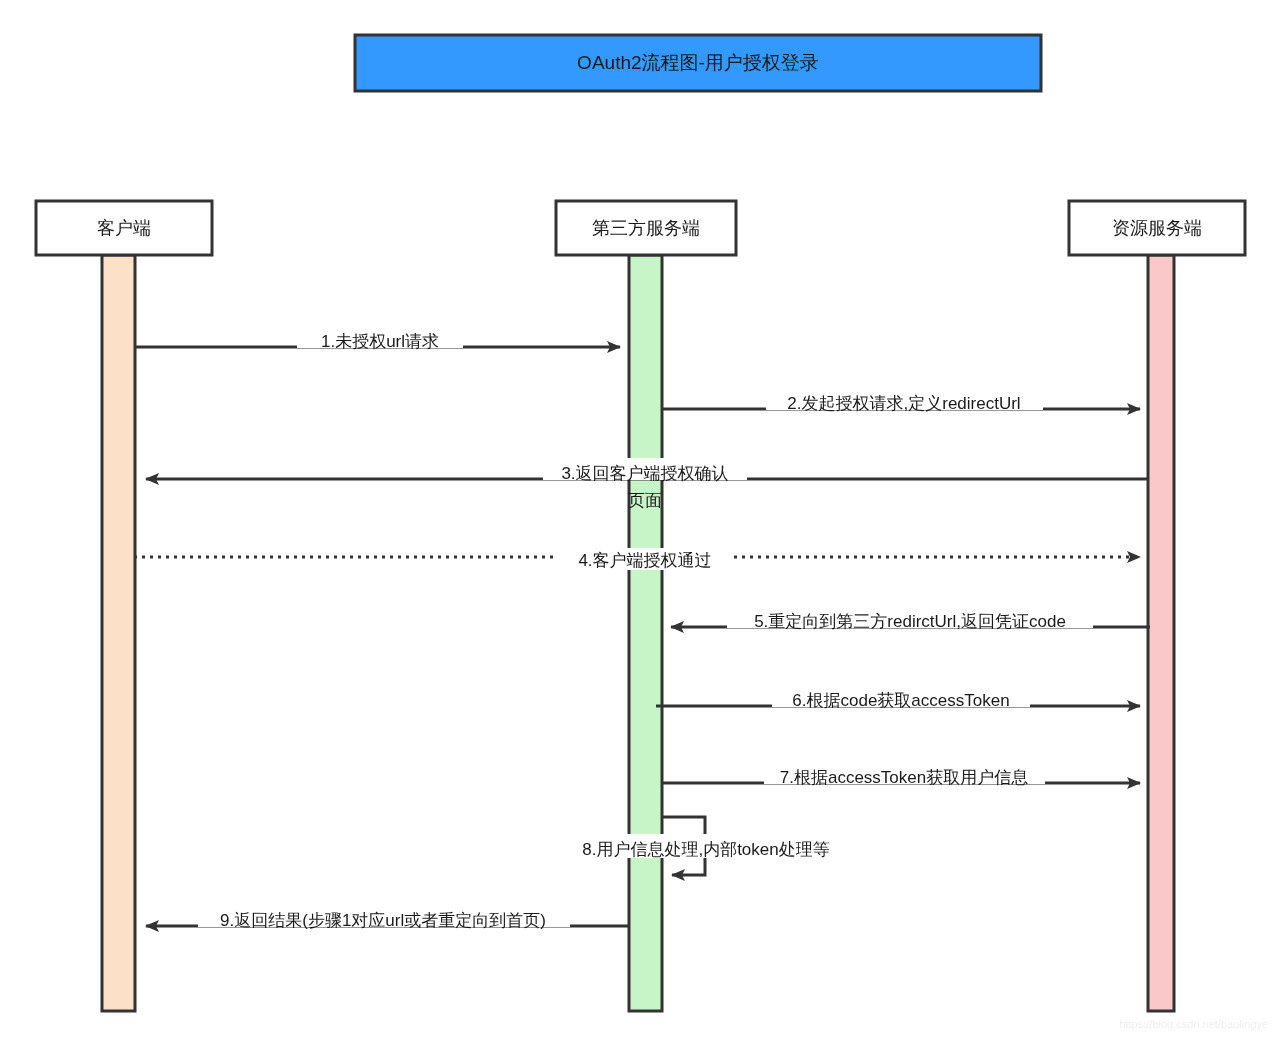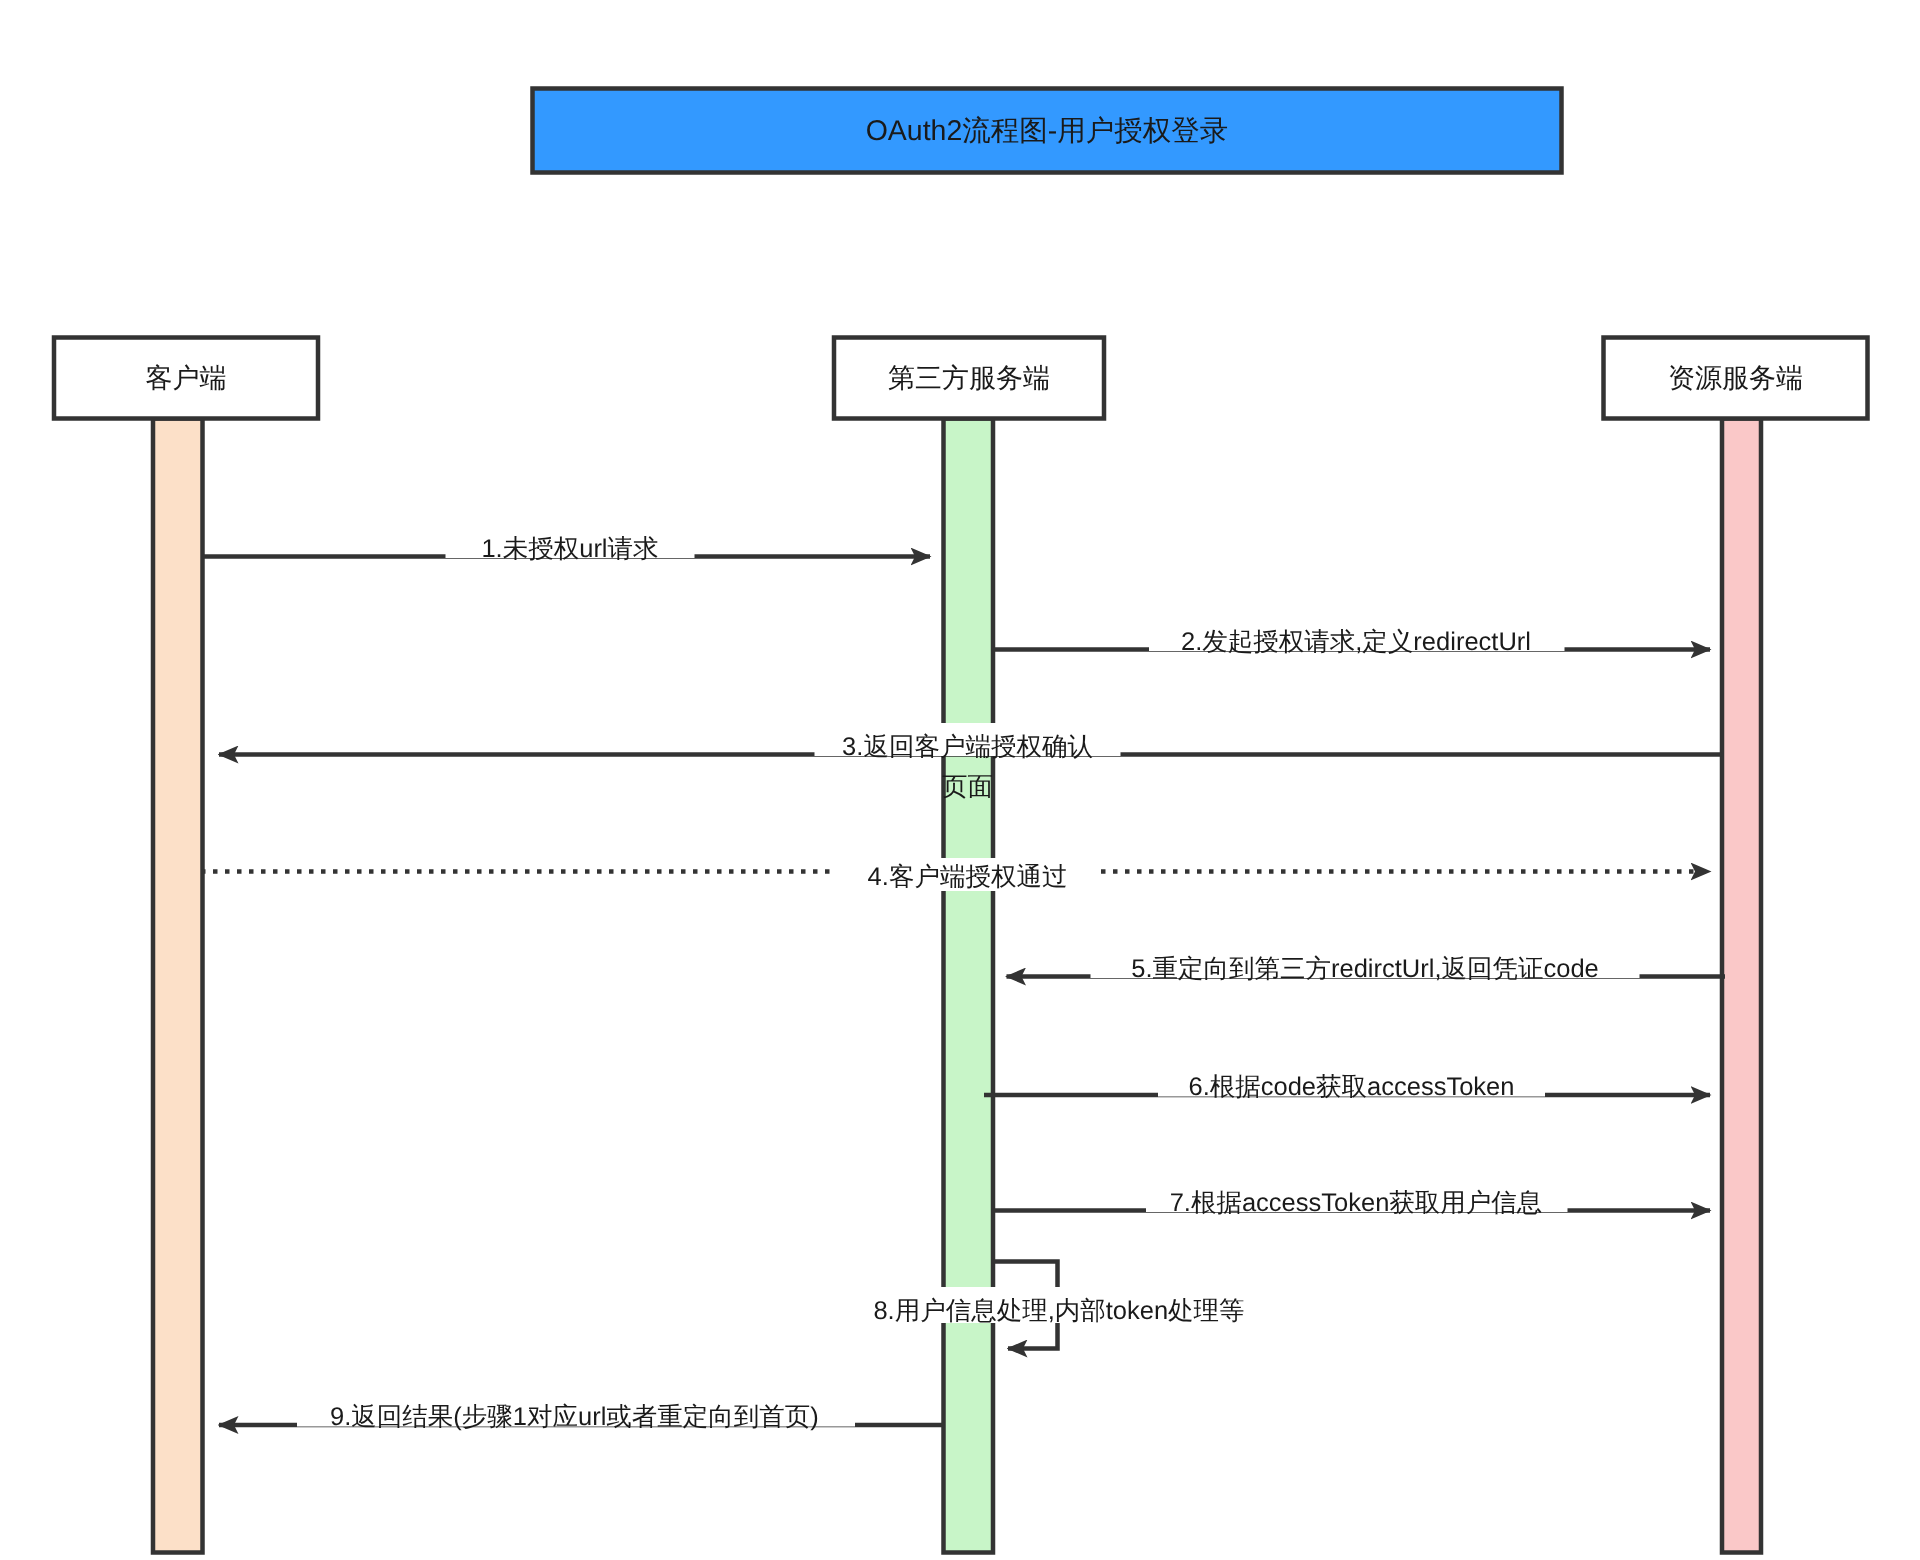--- a/index.html
+++ b/index.html
@@ -13,21 +13,20 @@
     position: relative;
     overflow: hidden;
     font-family: "Liberation Sans", "DejaVu Sans", sans-serif;
     color: #1a1a1a;
   }
   #diagram-root {
     position: absolute;
     left: 0; top: 0;
     width: 1280px;
     height: 880px;
-    margin-top: 24px;
   }
   svg#seq-svg {
     position: absolute;
     left: 0; top: 0;
     width: 1280px;
     height: 1040px;
     display: block;
   }
   .title-text {
     font-size: 19px;

